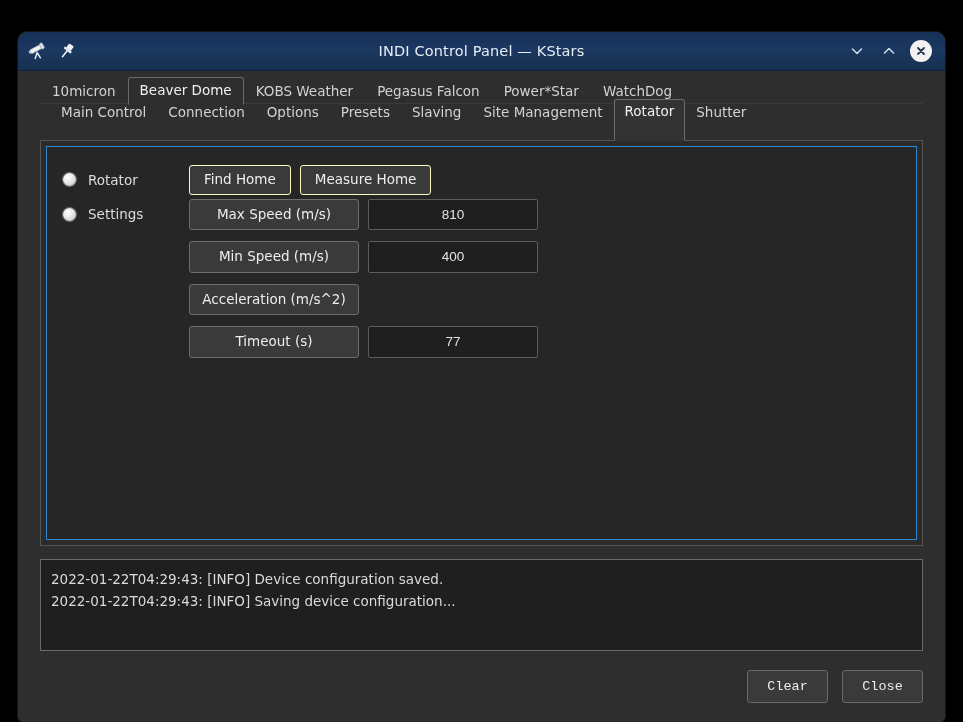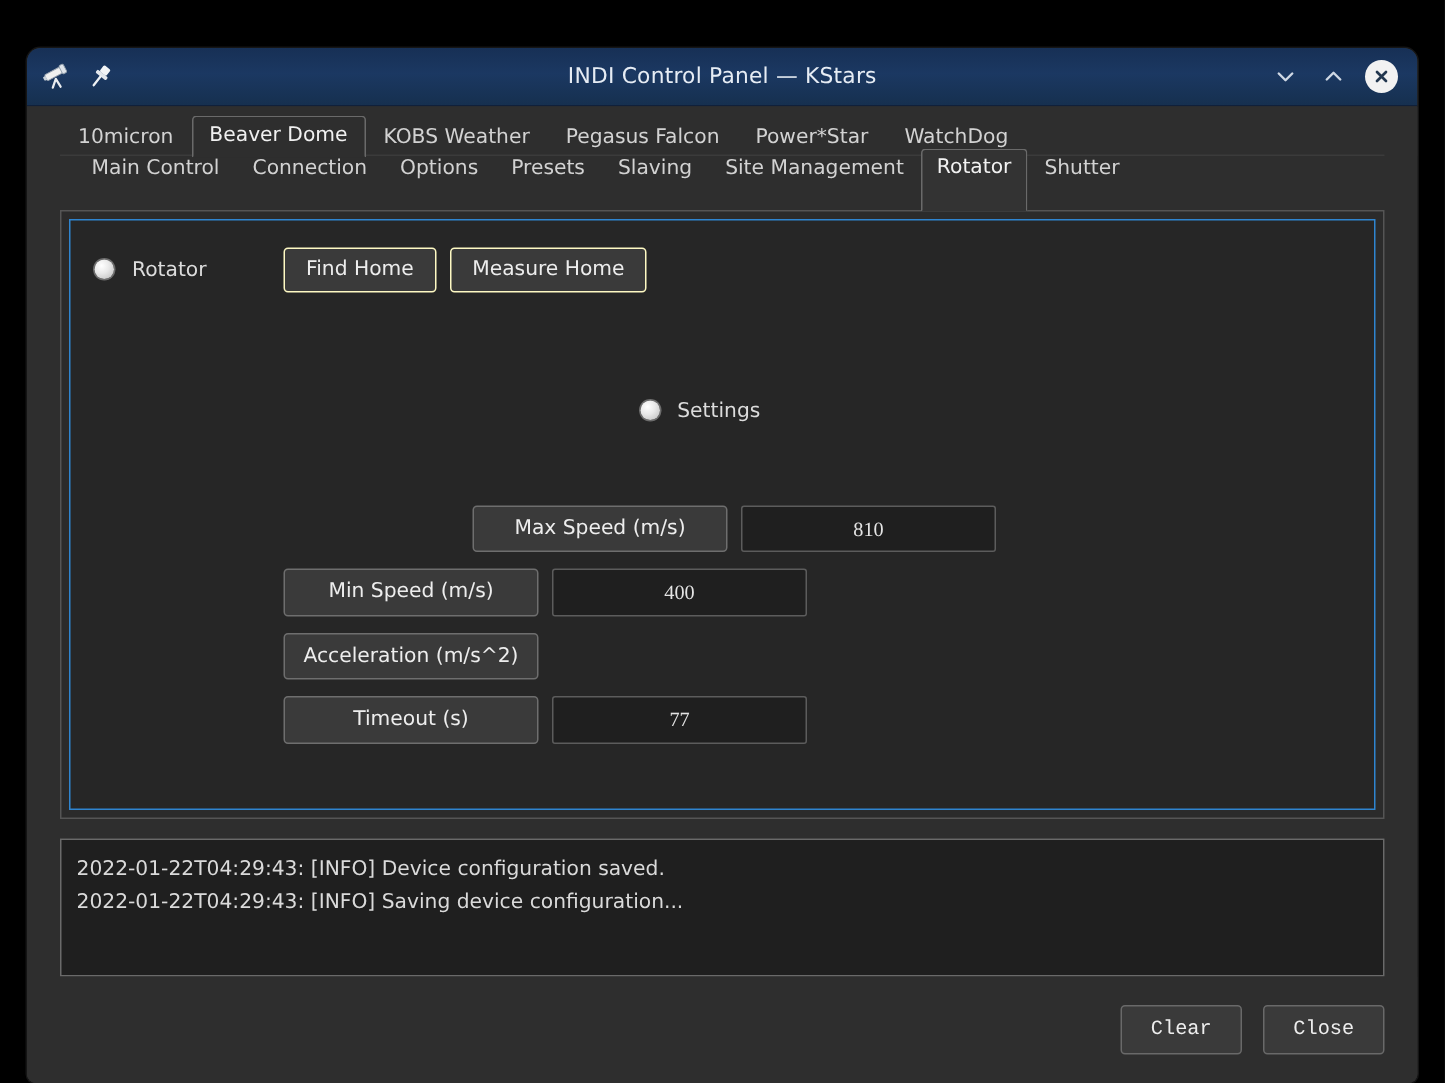--- a/index.html
+++ b/index.html
@@ -233,30 +233,30 @@
     line-height: 1;
     cursor: default;
     white-space: nowrap;
   }
   .valfield {
     background: #1f1f1f;
     border: 1px solid #5c5c5c;
     border-radius: 2px;
     color: #e4e4e4;
     font-size: 13.5px;
-    font-family: Liberation Serif, serif;
+    font-family: Liberation Sans, sans-serif;
     width: 170px;
     text-align: center;
     padding: 8px 4px;
     line-height: 1;
     cursor: text;
     white-space: nowrap;
   }
   .rowgap { height: 11px; }
-  .grouptop { margin-top: 16px; flex-direction: column; }
+  .grouptop { margin-top: 4px; }
 
   
   #logbox {
     margin: 13px 22px 0 22px;
     flex: 0 0 92px;
     height: 92px;
     background: #1f1f1f;
     border: 1px solid #6a6a6a;
     padding: 8px 10px;
     overflow: hidden;

